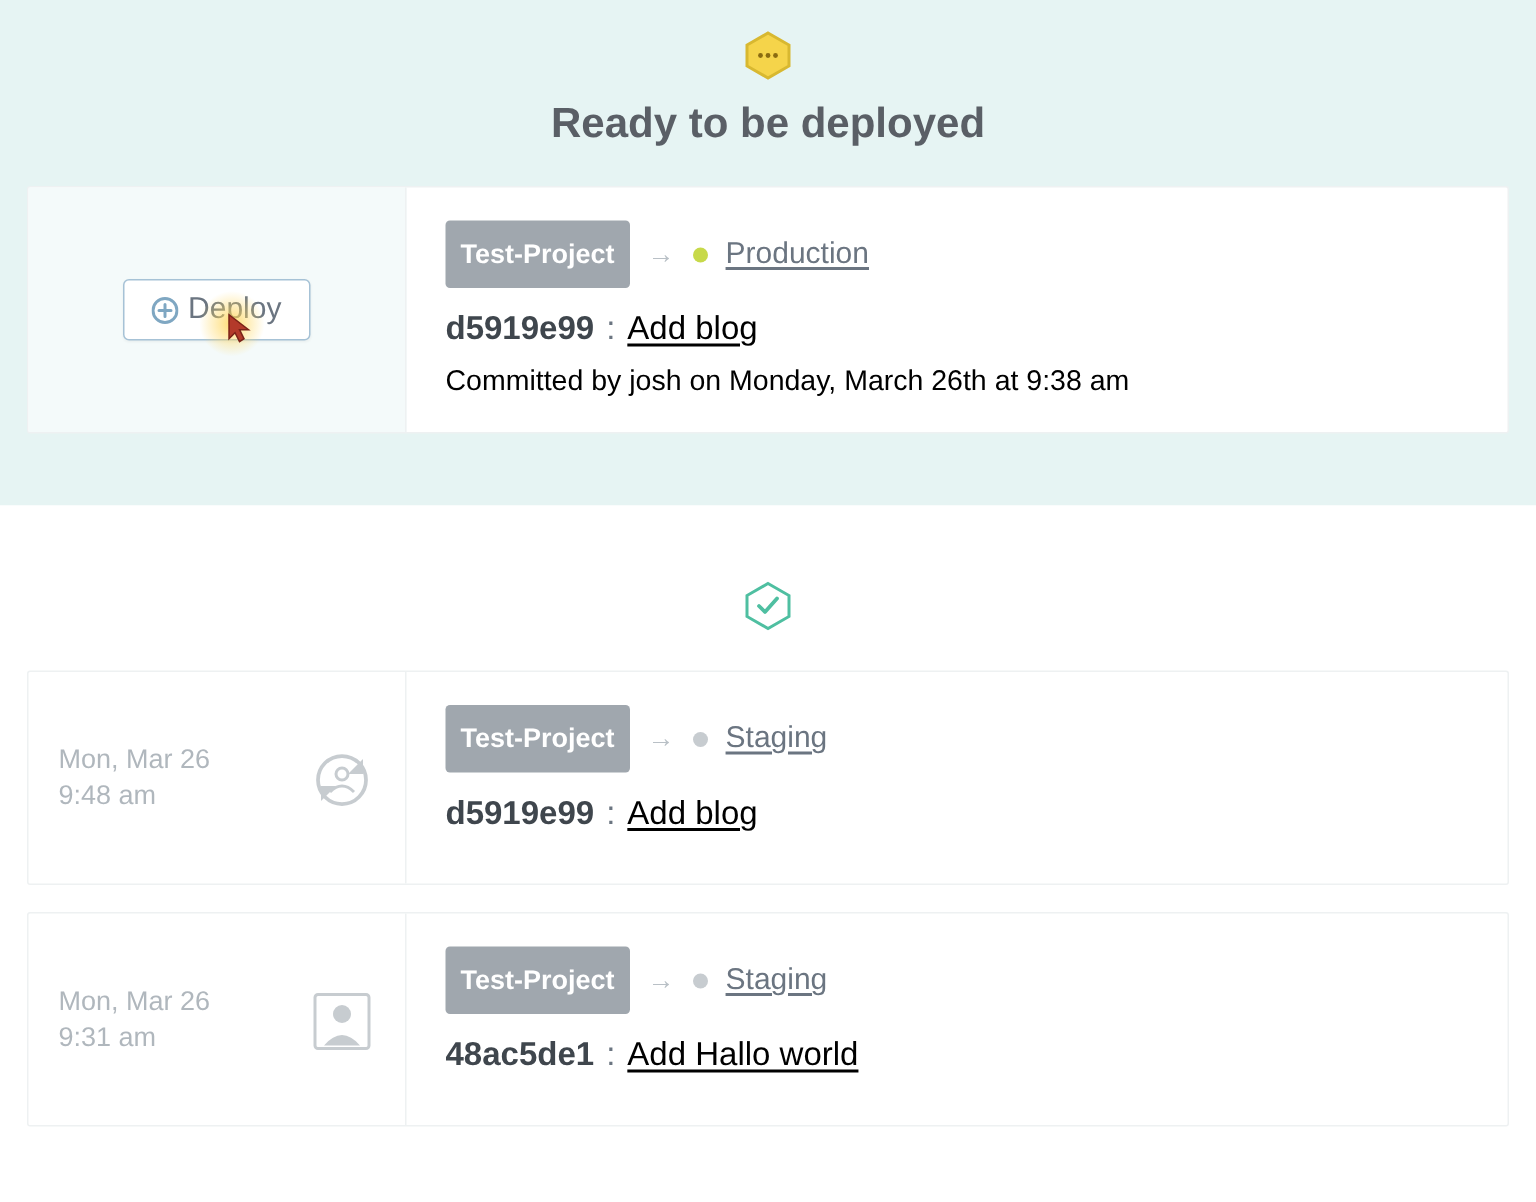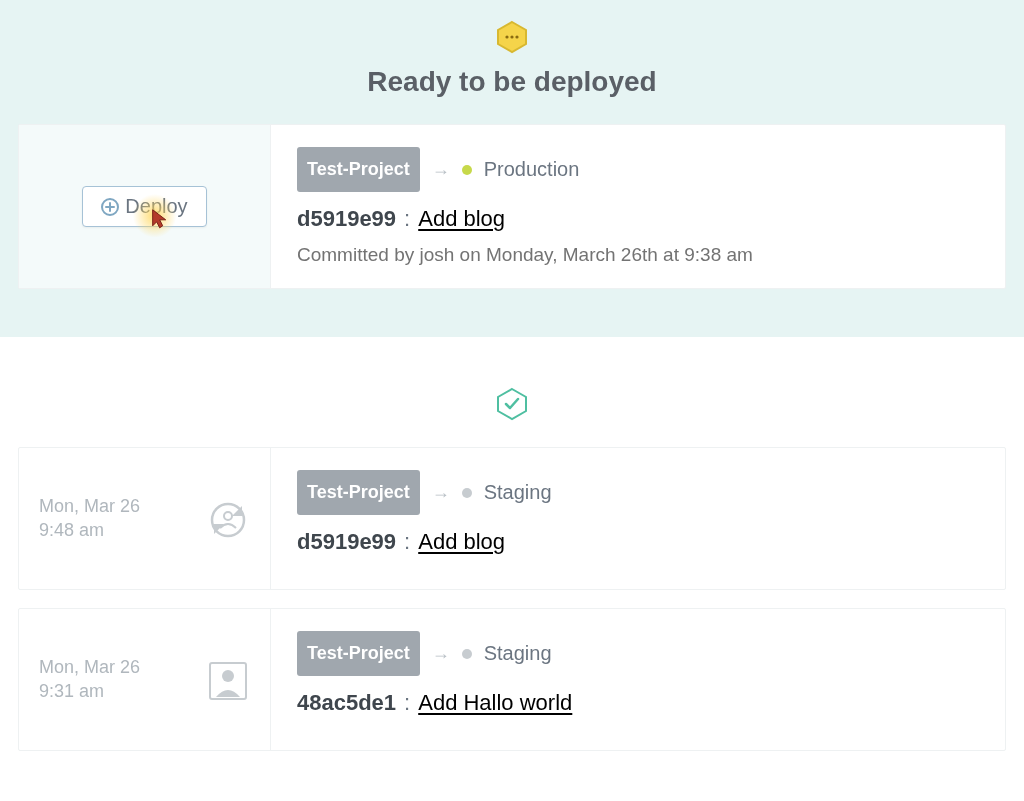--- a/index.html
+++ b/index.html
@@ -107,38 +107,39 @@
   }
   .env-dot {
     width: 10px; height: 10px; border-radius: 50%;
     display: inline-block;
   }
   .env-dot.green { background: #c7d94a; }
   .env-dot.grey { background: #c7ccd0; }
   .env-link {
     color: #6b7581;
     font-size: 20px;
+    text-decoration: underline;
     text-underline-offset: 3px;
   }
   .row2 {
     display: flex;
     align-items: baseline;
     gap: 8px;
     margin-bottom: 12px;
     font-size: 22px;
   }
   .commit-hash { font-weight: 700; color: #3f464d; }
   .colon { color: #6b7581; }
   .commit-msg {
     color: #000000;
     text-decoration: underline;
     text-underline-offset: 3px;
   }
   .commit-meta {
-    color: #737373;
+    color: #000000;
     font-size: 19px;
   }
   .recent-left {
     display: flex;
     align-items: flex-end;
     justify-content: space-between;
     gap: 12px;
   }
   .recent-date {
     color: #b0b7bd;

